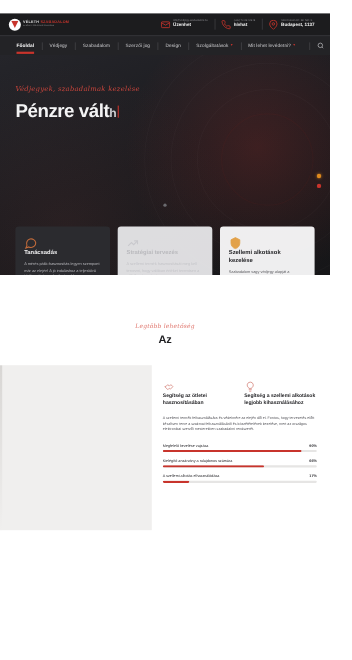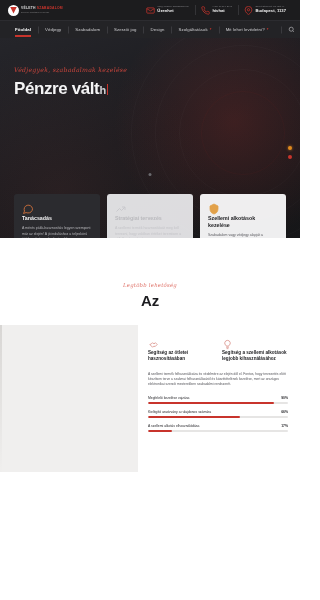--- a/index.html
+++ b/index.html
@@ -3,21 +3,21 @@
 <meta charset="utf-8">
 <style>
   * { margin:0; padding:0; box-sizing:border-box; }
   html,body { width:300px; height:600px; }
   body {
     font-family:"Liberation Sans", sans-serif;
     background:#ffffff;
     color:#222;
     overflow:hidden;
   }
-  .page { width:300px; height:472px; position:relative; overflow:hidden; }
+  .page { width:300px; height:472px; position:relative; overflow:hidden;margin-top:12px; }
 
   
   .topbar {
     height:20px; background:#1c1c1e;
     display:flex; align-items:center; padding:0 8px;
   }
   .logo { display:flex; align-items:center; gap:2px; }
   .logo-mark {
     width:11px; height:11px; border-radius:50%;
     background:#fff; position:relative; flex:0 0 auto;
@@ -135,21 +135,21 @@
   .card.mid p   { color:#c4c4c8; }
   .card.light p { color:#5c5c61; }
 
   
   .sec2 { padding:44px 14px 0; text-align:center; }
   .sec-kicker {
     font-family:"DejaVu Serif", serif; font-style:italic;
     font-size:5.4px; color:#e0786f; letter-spacing:.2px;
   }
   .sec-title {
-    font-size:15px; font-weight:700; color:#1d1d20; letter-spacing:-.2px;
+    font-size:10px; font-weight:700; color:#1d1d20; letter-spacing:-.2px;
     margin-top:4px; line-height:1.15;
   }
 
   
   .split { display:flex; margin-top:16px; height:150px; }
   .split-l { width:46%; background:#f0efee; position:relative; overflow:hidden; }
   .split-l::after {
     content:""; position:absolute; left:0; top:0; width:2px; height:100%;
     background:linear-gradient(#d8d6d4,#f0efee);
   }

